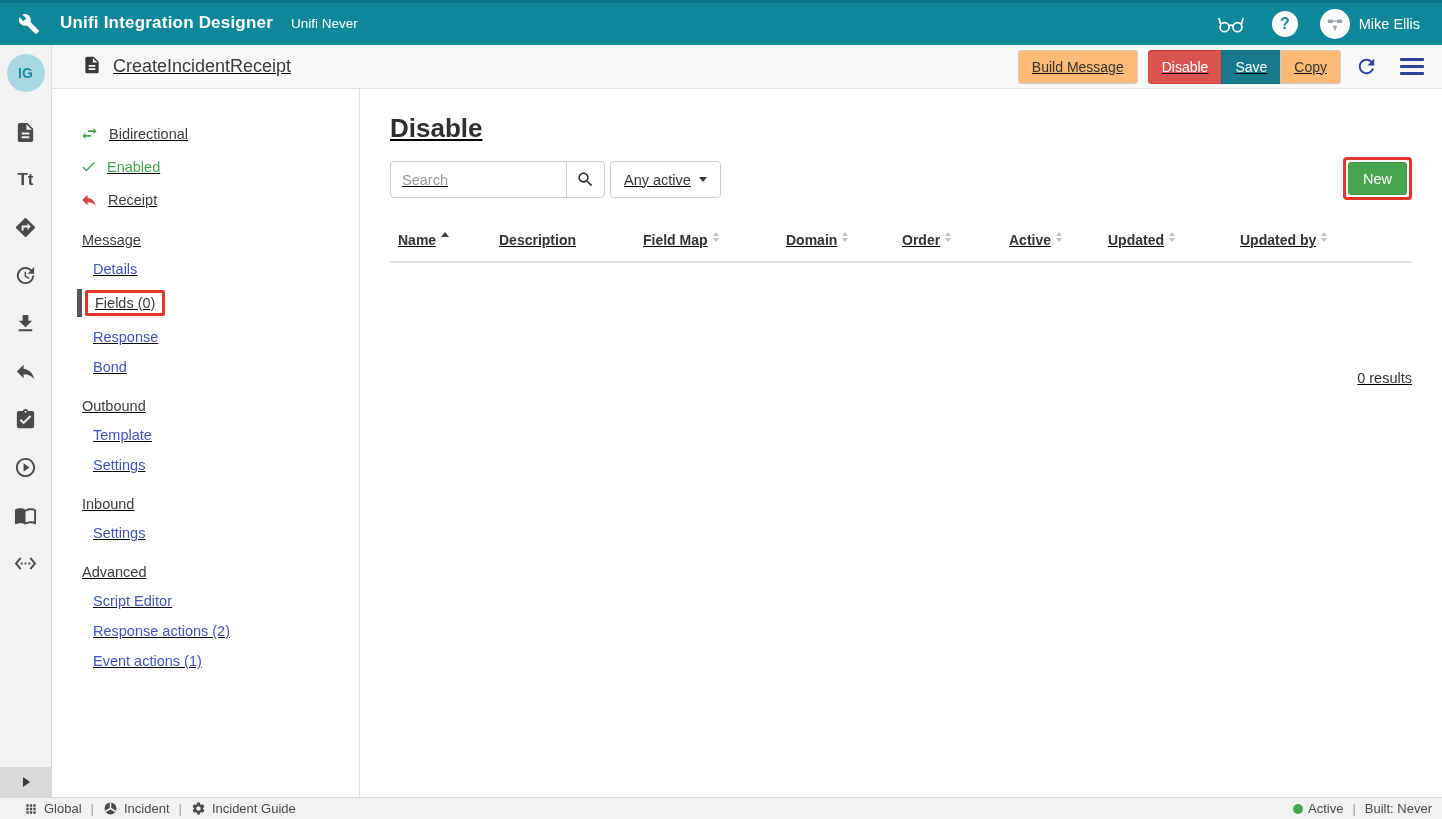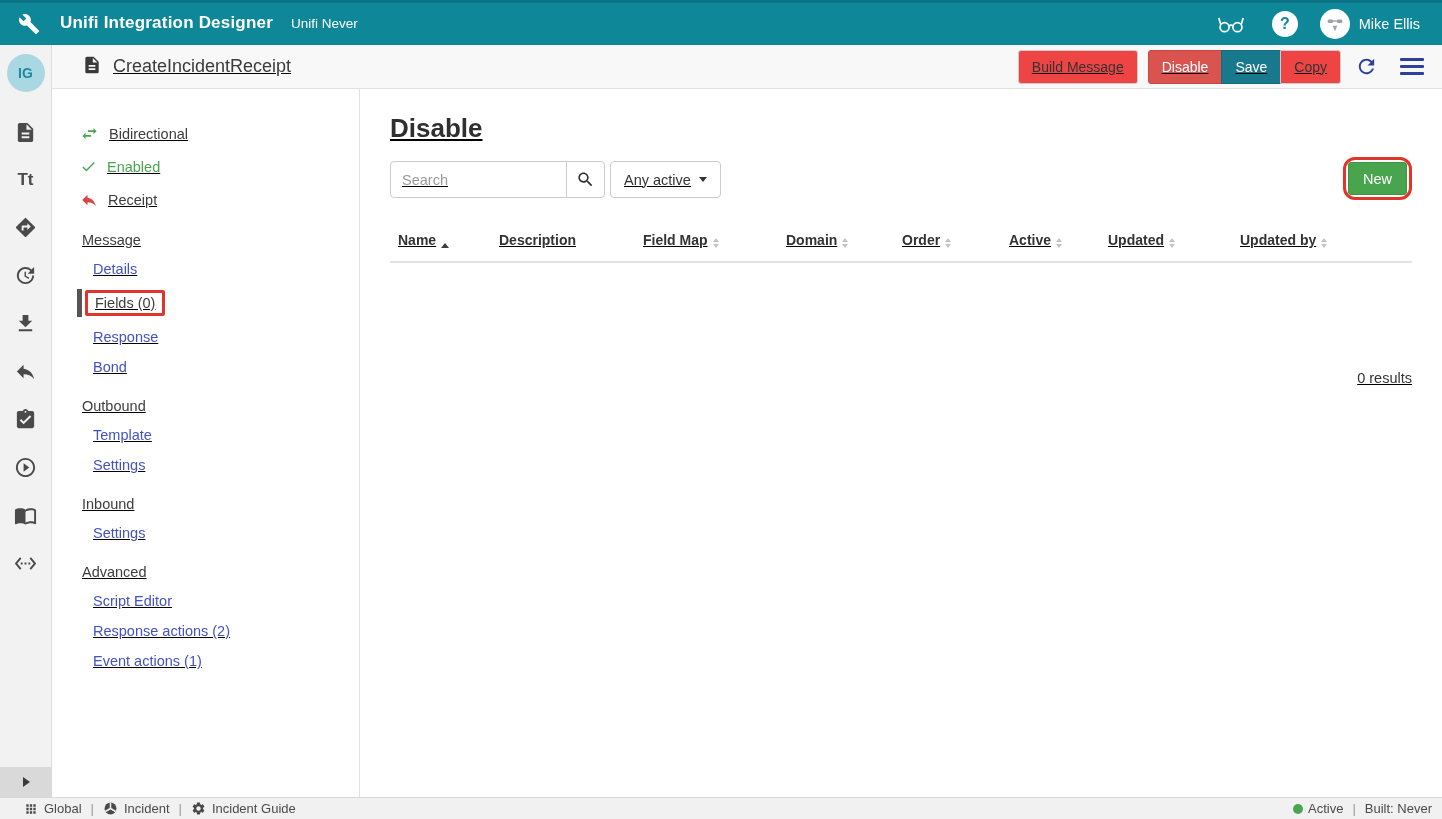--- a/index.html
+++ b/index.html
@@ -29,21 +29,21 @@
   .rail-tt { font-size:17px; font-weight:bold; color:#4a4a4a; cursor:pointer; line-height:22px; }
   .rail-expand { position:absolute; bottom:0; left:0; width:52px; height:30px; background:#d9d9d9; display:flex; align-items:center; justify-content:center; cursor:pointer; }
   .rail-expand .tri { width:0; height:0; border-top:5px solid transparent; border-bottom:5px solid transparent; border-left:7px solid #3a3a3a; }
 
   .main-col { flex:1 1 auto; display:flex; flex-direction:column; min-width:0;text-decoration:underline; }
 
   
   .page-header { height:44px; flex:0 0 44px; background:#f8f8f8; border-bottom:1px solid #e2e2e2; display:flex; align-items:center; padding:0 14px 0 30px; }
   .page-title { font-size:18px; color:#3b3b3b; margin-left:11px; }
   .header-actions { margin-left:auto; display:flex; align-items:center; gap:10px; }
-  .btn { height:34px; padding:0 13px; font-size:14px; font-family:inherit; background:#ef4444; border:1px solid #ccc; border-radius:3px; color:#333; cursor:pointer; }
+  .btn { height:34px; padding:0 13px; font-size:14px; font-family:inherit; background:#fdba74; border:1px solid #ccc; border-radius:3px; color:#333; cursor:pointer; }
   .btn-group { display:flex; }
   .btn-group .btn { border-radius:0; margin-left:-1px; }
   .btn-group .btn:first-child { border-radius:3px 0 0 3px; margin-left:0; }
   .btn-group .btn:last-child { border-radius:0 3px 3px 0; }
   .btn-danger { background:#d9534f; border-color:#d0433f; color:#fff; }
   .btn-teal { background:#19798c; border-color:#156a7b; color:#fff; }
   .icon-btn { background:none; border:none; cursor:pointer; display:flex; align-items:center; padding:4px; }
   .hamburger { display:flex; flex-direction:column; gap:4px; padding:5px 4px; cursor:pointer; margin-left:4px; }
   .hamburger span { width:24px; height:3px; background:#2f3f9e; border-radius:1px; }
 
@@ -65,26 +65,26 @@
   
   .main-panel { flex:1 1 auto; padding:24px 30px 0 30px; position:relative; min-width:0; }
   .panel-title { font-size:26px; font-weight:bold; color:#2f2f2f; margin-bottom:17px; }
   .controls-row { display:flex; align-items:center; position:relative; margin-bottom:20px; }
   .search-group { display:flex; }
   .search-input { width:177px; height:37px; border:1px solid #ccc; border-radius:4px 0 0 4px; padding:0 11px; font-size:14.5px; font-family:inherit; color:#555; outline:none; }
   .search-input::placeholder { color:#999; }
   .search-btn { width:39px; height:37px; background:#fff; border:1px solid #ccc; border-radius:0 4px 4px 0; margin-left:-1px; cursor:pointer; display:flex; align-items:center; justify-content:center; }
   .filter-btn { margin-left:5px; height:37px; background:#fff; border:1px solid #ccc; border-radius:4px; padding:0 13px; font-size:14.5px; font-family:inherit; color:#333; display:flex; align-items:center; gap:8px; cursor:pointer; }
   .caret-down { width:0; height:0; border-left:4.5px solid transparent; border-right:4.5px solid transparent; border-top:5px solid #333; }
-  .new-wrap { position:absolute; right:0; top:-4px; border:3px solid #e0352b; border-radius:12px; padding:2px; }
+  .new-wrap { position:absolute; right:0; top:-4px; border:3px solid #e0352b; border-radius:4px; padding:2px; }
   .btn-new { background:#49a54d; border:1px solid #3f9443; border-radius:3px; color:#fff; height:33px; padding:0 14px; font-size:14.5px; font-family:inherit; cursor:pointer; }
 
   
   .table-head { display:grid; grid-template-columns:101px 144px 143px 116px 107px 99px 132px 1fr; padding:14px 0 13px 8px; border-bottom:2px solid #e3e3e3; }
-  .th { display:flex; align-items:flex-end; gap:5px; font-weight:bold; font-size:14px; color:#333; cursor:pointer; }
+  .th { display:flex; align-items:flex-start; gap:5px; font-weight:bold; font-size:14px; color:#333; cursor:pointer; }
   .sort-asc { width:0; height:0; border-left:4px solid transparent; border-right:4px solid transparent; border-bottom:5px solid #3d3d3d; }
   .sort-both { display:inline-flex; flex-direction:column; gap:2px; }
   .sort-both b { display:block; width:0; height:0; border-left:3.5px solid transparent; border-right:3.5px solid transparent; }
   .sort-both b.up { border-bottom:4px solid #c2c2c2; }
   .sort-both b.down { border-top:4px solid #c2c2c2; }
   .results-line { text-align:right; font-size:14.5px; color:#333; margin-top:107px; }
 
   
   .status-bar { height:22px; flex:0 0 22px; background:#f1f1f1; border-top:1px solid #d8d8d8; display:flex; align-items:center; padding:0 10px 0 24px; font-size:13px; color:#4a4a4a; }
   .sb-item { display:flex; align-items:center; gap:6px; cursor:pointer; }

